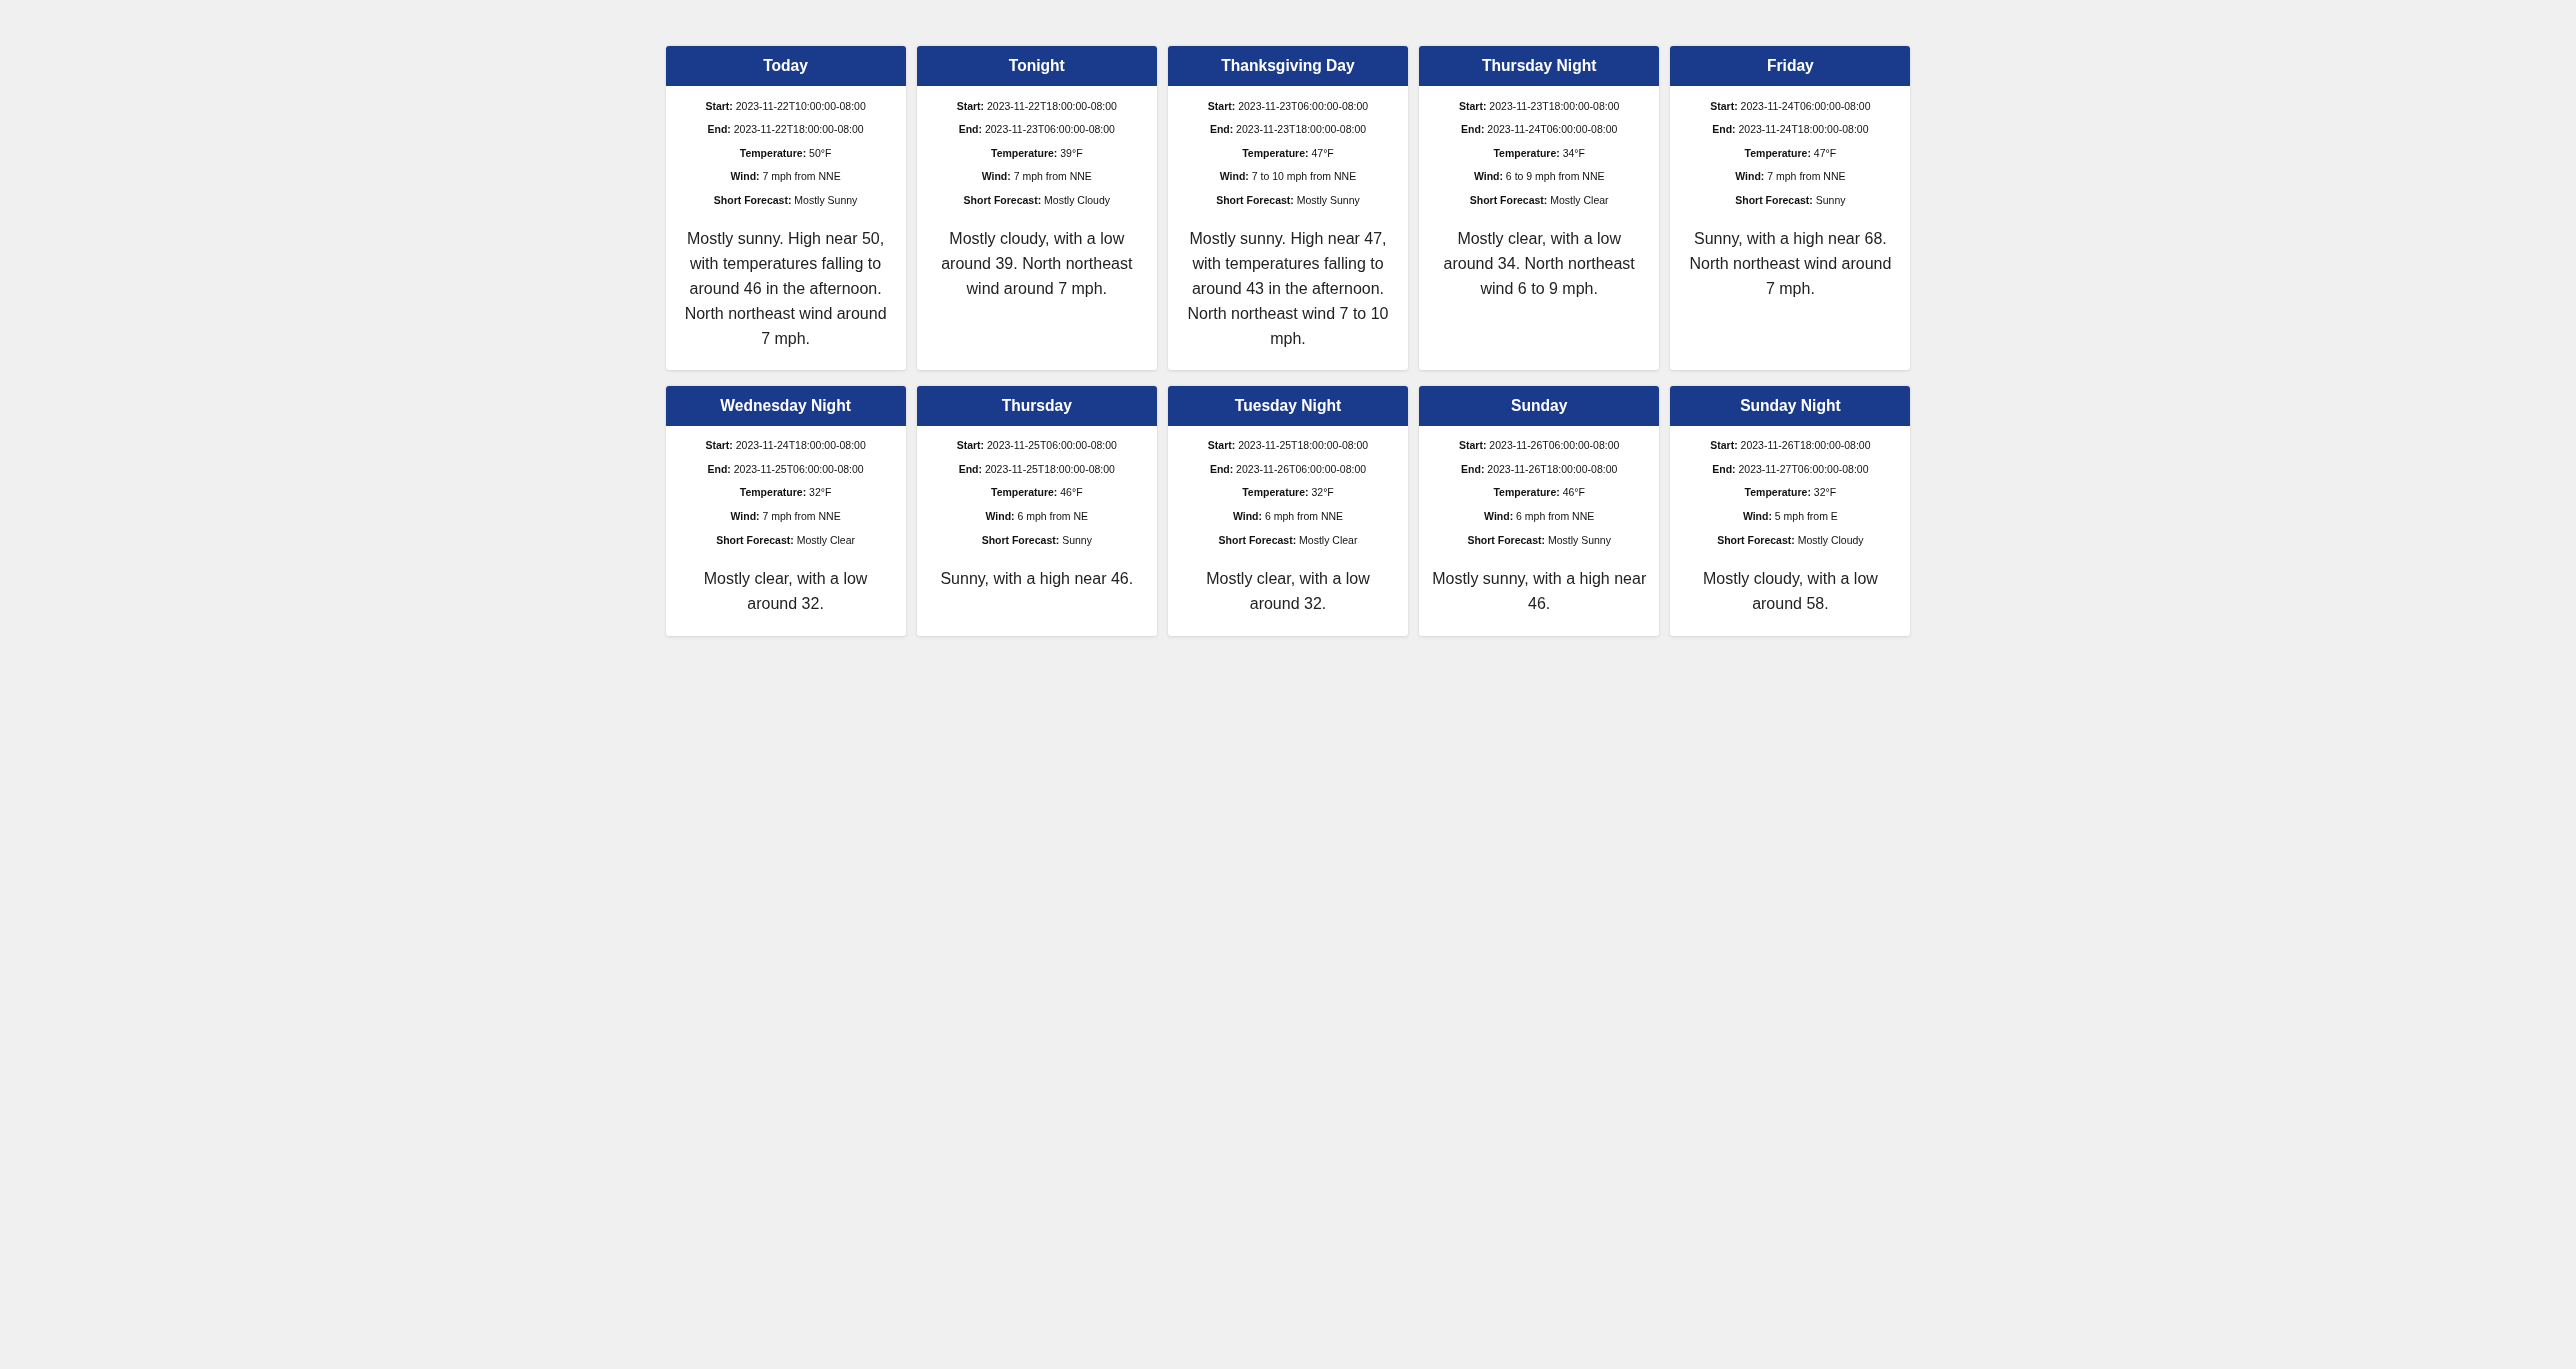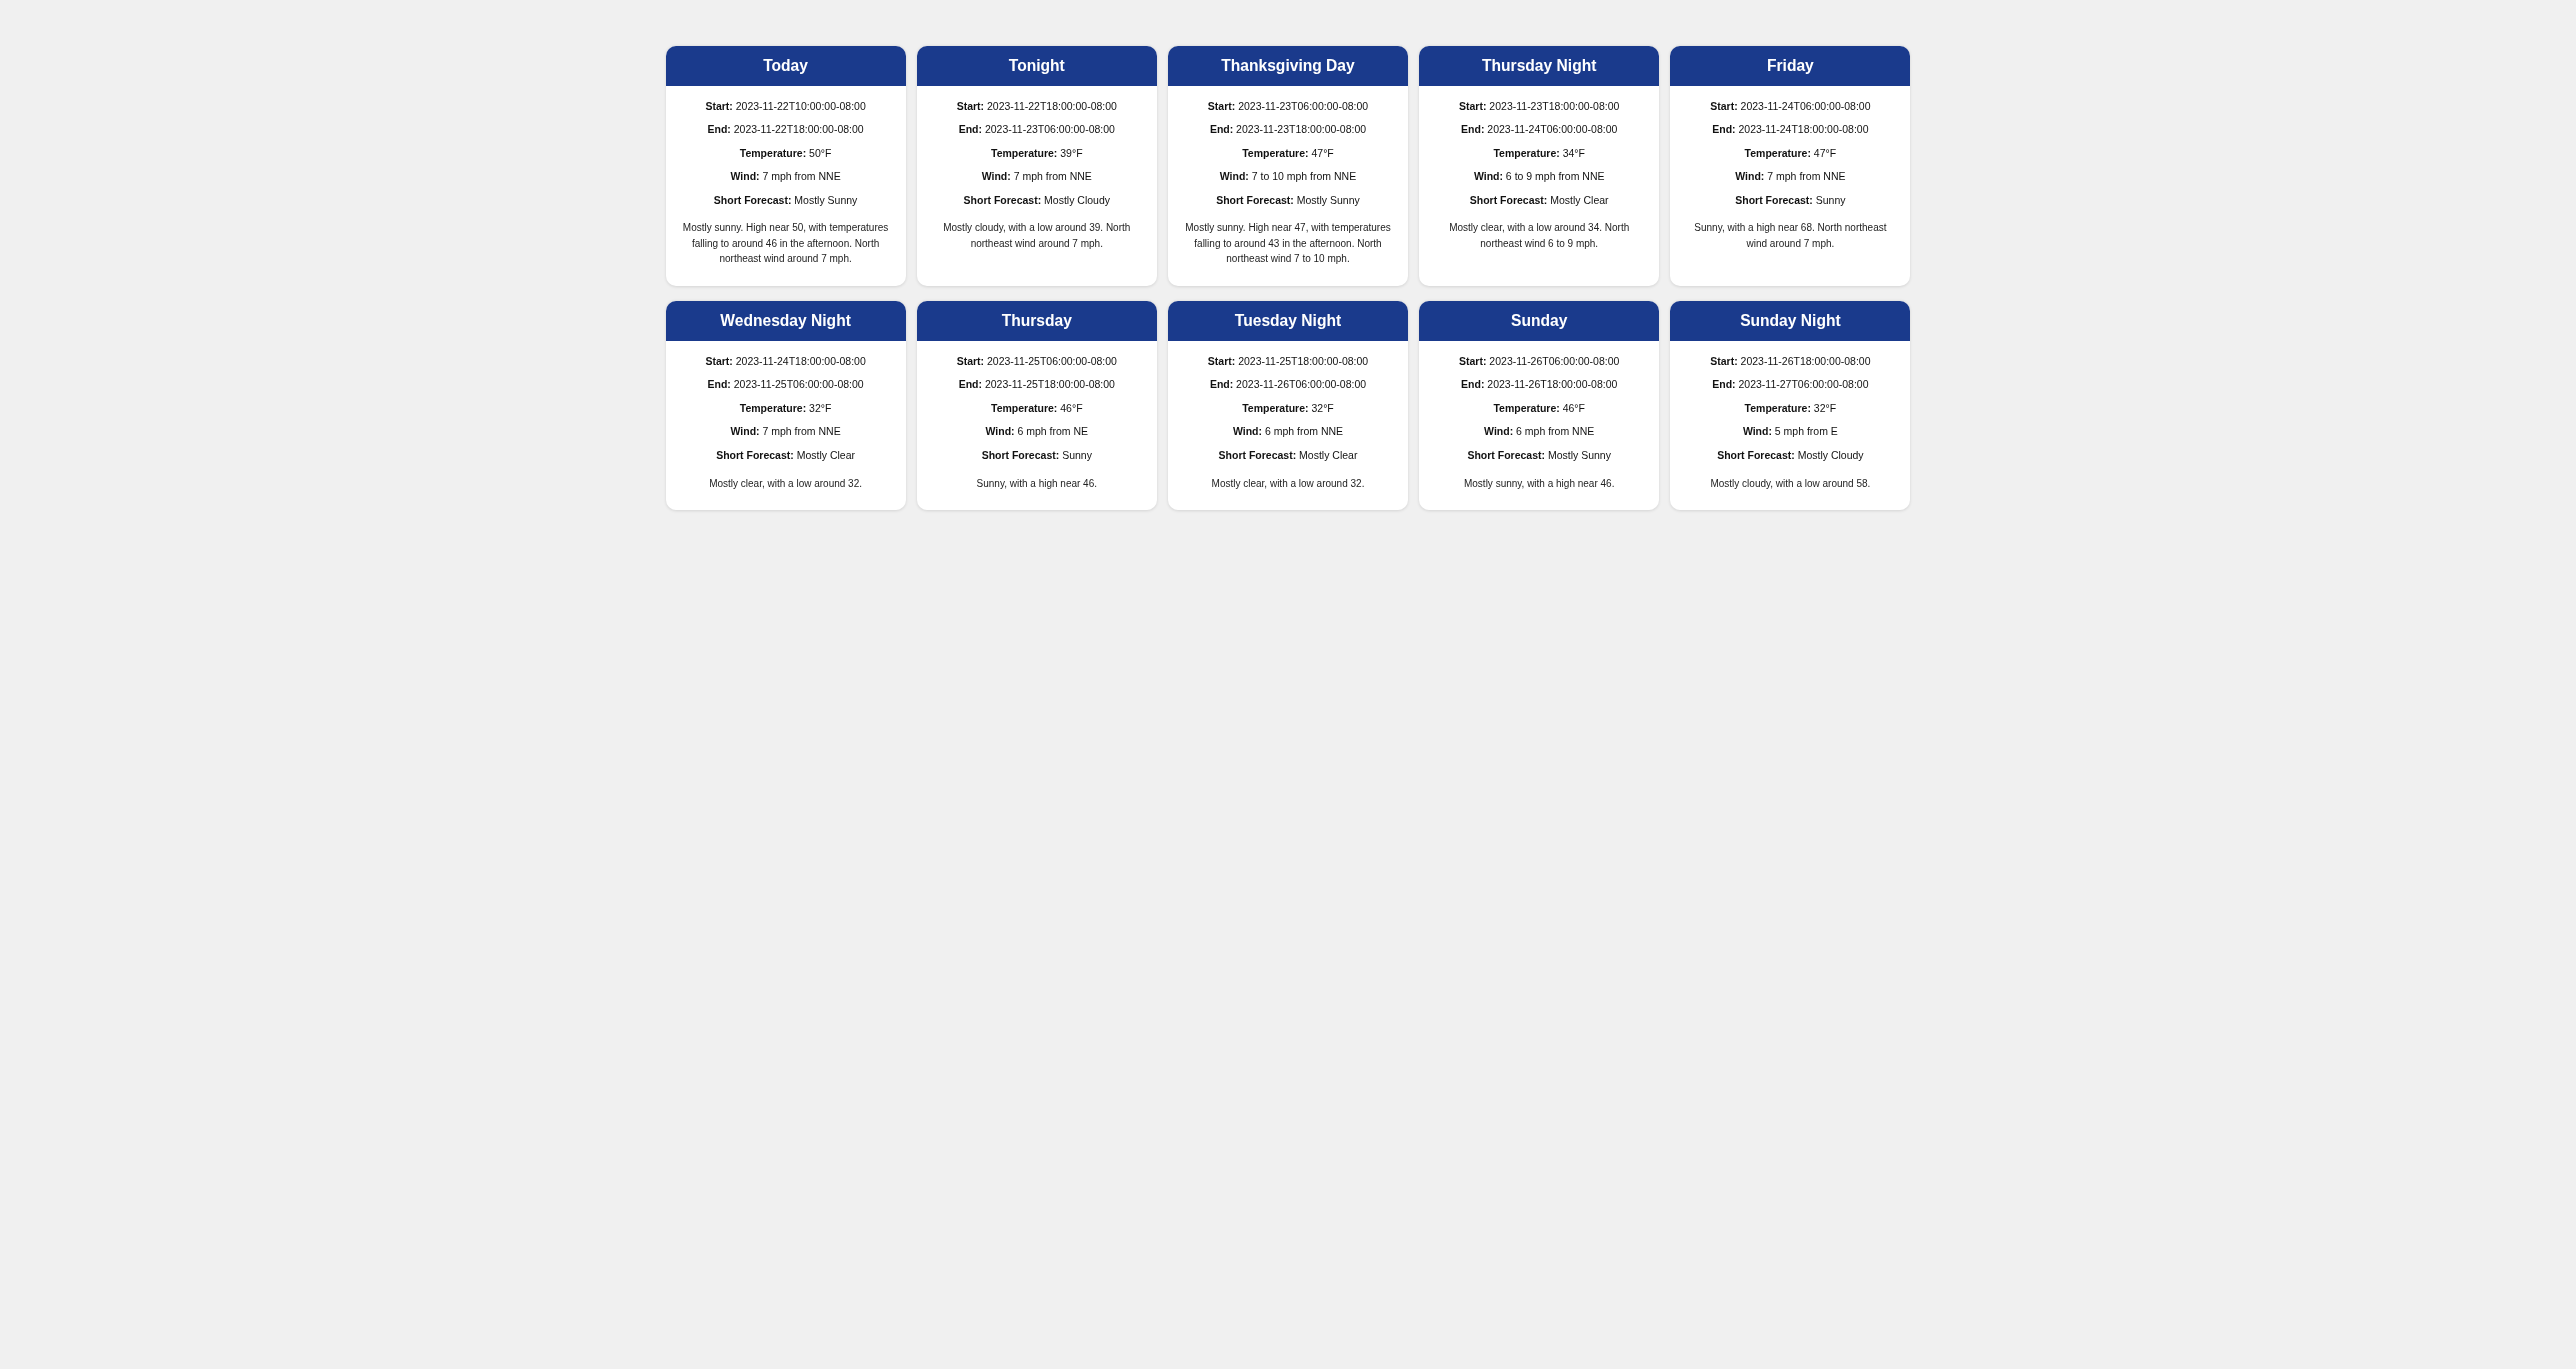--- a/index.html
+++ b/index.html
@@ -18,21 +18,21 @@
     }
     .forecast-grid {
       display: grid;
       grid-template-columns: repeat(5, 1fr);
       gap: 11px;
       max-width: 1245px;
       margin: 0 auto 15.6px auto;
     }
     .card {
       background: #fff;
-      border-radius: 10px;
+      border-radius: 3px;
       overflow: hidden;
       box-shadow: 0 0.8px 3.1px rgba(0,0,0,0.12);
     }
     .card-header {
       background: #1a3a8c;
       color: #fff;
       text-align: center;
       font-size: 15.6px;
       font-weight: bold;
       padding: 11px 7.8px;
@@ -43,23 +43,23 @@
       line-height: 1.5;
       text-align: center;
     }
     .card-body p {
       margin-bottom: 7.8px;
     }
     .card-body p strong {
       font-weight: bold;
     }
     .card-body .detail-text {
-      margin-top: 12px;
+      margin-top: 19px;
       color: #222;
-      font-size: 10px;
+      font-size: 16px;
       line-height: 1.55;
     }
   </style>
 </head>
 <body>
 
 <h1></h1>
 
 <div id="forecast-container">
     <div class="forecast-grid">

